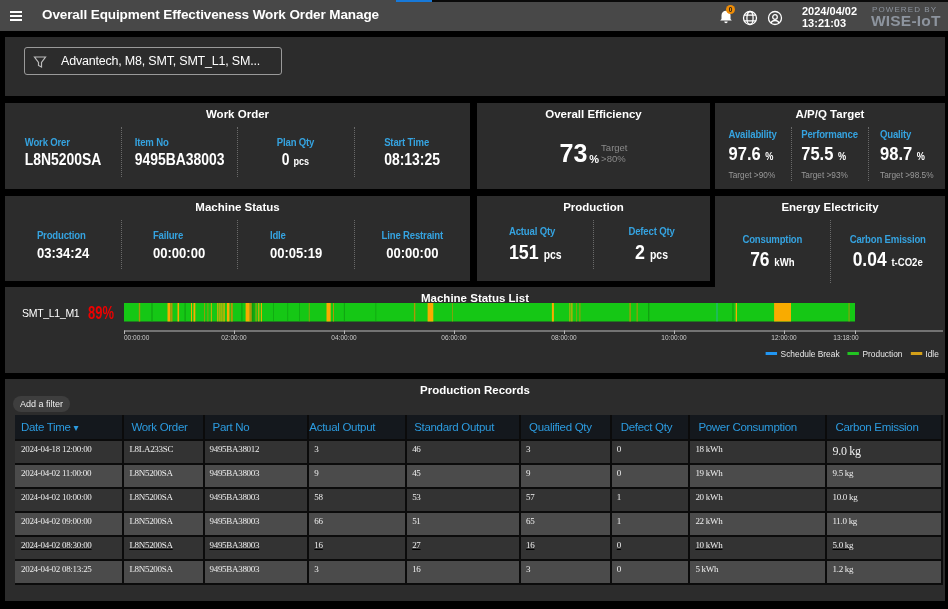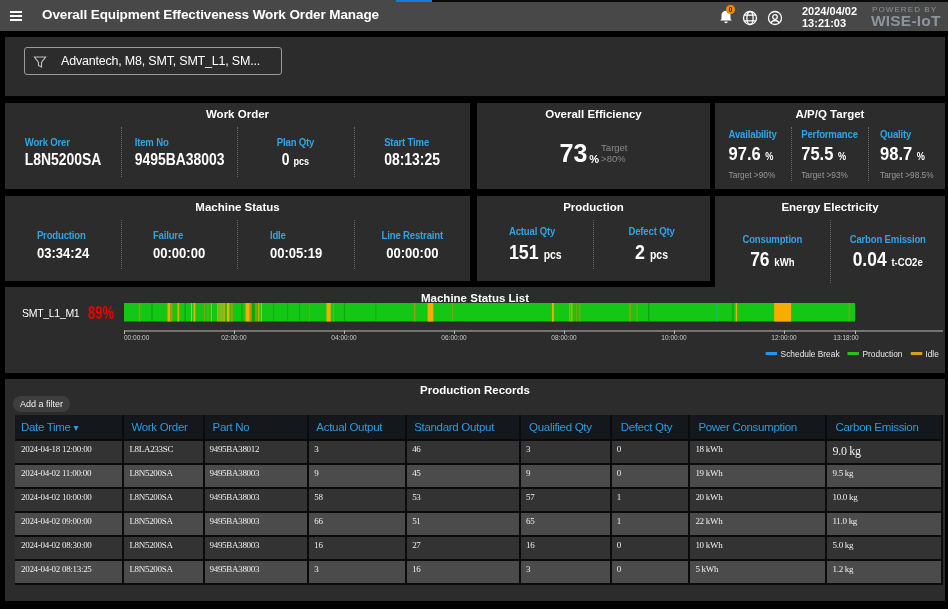--- a/index.html
+++ b/index.html
@@ -295,21 +295,21 @@
         <col style="width:90px">
         <col style="width:78px">
         <col style="width:136px">
         <col style="width:114.5px">
     </colgroup>
     <tbody>
         <tr class="hrow" style="height:25px;background:#14181d;color:#2c9bdf;font-size:11.5px;letter-spacing:-0.3px;text-align:left;">
       <th style="padding-left:6px;font-weight:normal;">Date Time <span style="font-size:10px;letter-spacing:0;">▾</span></th>
       <th style="padding-left:7px;font-weight:normal;">Work Order</th>
       <th style="padding-left:8px;font-weight:normal;">Part No</th>
-      <th style="padding-left:7px;font-weight:normal;">Actual Output</th>
+      <th style="font-weight:normal;">Actual Output</th>
       <th style="padding-left:7px;font-weight:normal;">Standard Output</th>
       <th style="padding-left:8px;font-weight:normal;">Qualified Qty</th>
       <th style="padding-left:9px;font-weight:normal;">Defect Qty</th>
       <th style="padding-left:8px;font-weight:normal;">Power Consumption</th>
       <th style="padding-left:8px;font-weight:normal;">Carbon Emission</th>
     </tr>
     <tr style="height:24px;background:#333333;">
           <td style="padding-left:6px;vertical-align:top;padding-top:3px;font-family:'Liberation Serif', serif;font-size:9px;letter-spacing:-0.3px;color:#eee;">2024-04-18 12:00:00</td>
           <td style="padding-left:5px;vertical-align:top;padding-top:3px;font-family:'Liberation Serif', serif;font-size:9px;letter-spacing:-0.3px;color:#eee;">L8LA233SC</td>
           <td style="padding-left:5px;vertical-align:top;padding-top:3px;font-family:'Liberation Serif', serif;font-size:9px;letter-spacing:-0.3px;color:#eee;">9495BA38012</td>
@@ -346,21 +346,21 @@
           <td style="padding-left:6px;vertical-align:top;padding-top:3px;font-family:'Liberation Serif', serif;font-size:9px;letter-spacing:-0.3px;color:#eee;">2024-04-02 09:00:00</td>
           <td style="padding-left:5px;vertical-align:top;padding-top:3px;font-family:'Liberation Serif', serif;font-size:9px;letter-spacing:-0.3px;color:#eee;">L8N5200SA</td>
           <td style="padding-left:5px;vertical-align:top;padding-top:3px;font-family:'Liberation Serif', serif;font-size:9px;letter-spacing:-0.3px;color:#eee;">9495BA38003</td>
           <td style="padding-left:5px;vertical-align:top;padding-top:3px;font-family:'Liberation Serif', serif;font-size:9px;letter-spacing:-0.3px;color:#eee;">66</td>
           <td style="padding-left:5px;vertical-align:top;padding-top:3px;font-family:'Liberation Serif', serif;font-size:9px;letter-spacing:-0.3px;color:#eee;">51</td>
           <td style="padding-left:5px;vertical-align:top;padding-top:3px;font-family:'Liberation Serif', serif;font-size:9px;letter-spacing:-0.3px;color:#eee;">65</td>
           <td style="padding-left:5px;vertical-align:top;padding-top:3px;font-family:'Liberation Serif', serif;font-size:9px;letter-spacing:-0.3px;color:#eee;">1</td>
           <td style="padding-left:5px;vertical-align:top;padding-top:3px;font-family:'Liberation Serif', serif;font-size:9px;letter-spacing:-0.3px;color:#eee;">22 kWh</td>
           <td style="padding-left:5px;vertical-align:top;padding-top:3px;font-family:'Liberation Serif', serif;font-size:9px;letter-spacing:-0.3px;color:#eee;">11.0 kg</td>
         </tr>
-    <tr style="height:24px;background:#333333;">
+    <tr style="height:24px;background:#333333;text-decoration:underline;">
           <td style="padding-left:6px;vertical-align:top;padding-top:3px;font-family:'Liberation Serif', serif;font-size:9px;letter-spacing:-0.3px;color:#eee;">2024-04-02 08:30:00</td>
           <td style="padding-left:5px;vertical-align:top;padding-top:3px;font-family:'Liberation Serif', serif;font-size:9px;letter-spacing:-0.3px;color:#eee;">L8N5200SA</td>
           <td style="padding-left:5px;vertical-align:top;padding-top:3px;font-family:'Liberation Serif', serif;font-size:9px;letter-spacing:-0.3px;color:#eee;">9495BA38003</td>
           <td style="padding-left:5px;vertical-align:top;padding-top:3px;font-family:'Liberation Serif', serif;font-size:9px;letter-spacing:-0.3px;color:#eee;">16</td>
           <td style="padding-left:5px;vertical-align:top;padding-top:3px;font-family:'Liberation Serif', serif;font-size:9px;letter-spacing:-0.3px;color:#eee;">27</td>
           <td style="padding-left:5px;vertical-align:top;padding-top:3px;font-family:'Liberation Serif', serif;font-size:9px;letter-spacing:-0.3px;color:#eee;">16</td>
           <td style="padding-left:5px;vertical-align:top;padding-top:3px;font-family:'Liberation Serif', serif;font-size:9px;letter-spacing:-0.3px;color:#eee;">0</td>
           <td style="padding-left:5px;vertical-align:top;padding-top:3px;font-family:'Liberation Serif', serif;font-size:9px;letter-spacing:-0.3px;color:#eee;">10 kWh</td>
           <td style="padding-left:5px;vertical-align:top;padding-top:3px;font-family:'Liberation Serif', serif;font-size:9px;letter-spacing:-0.3px;color:#eee;">5.0 kg</td>
         </tr>

